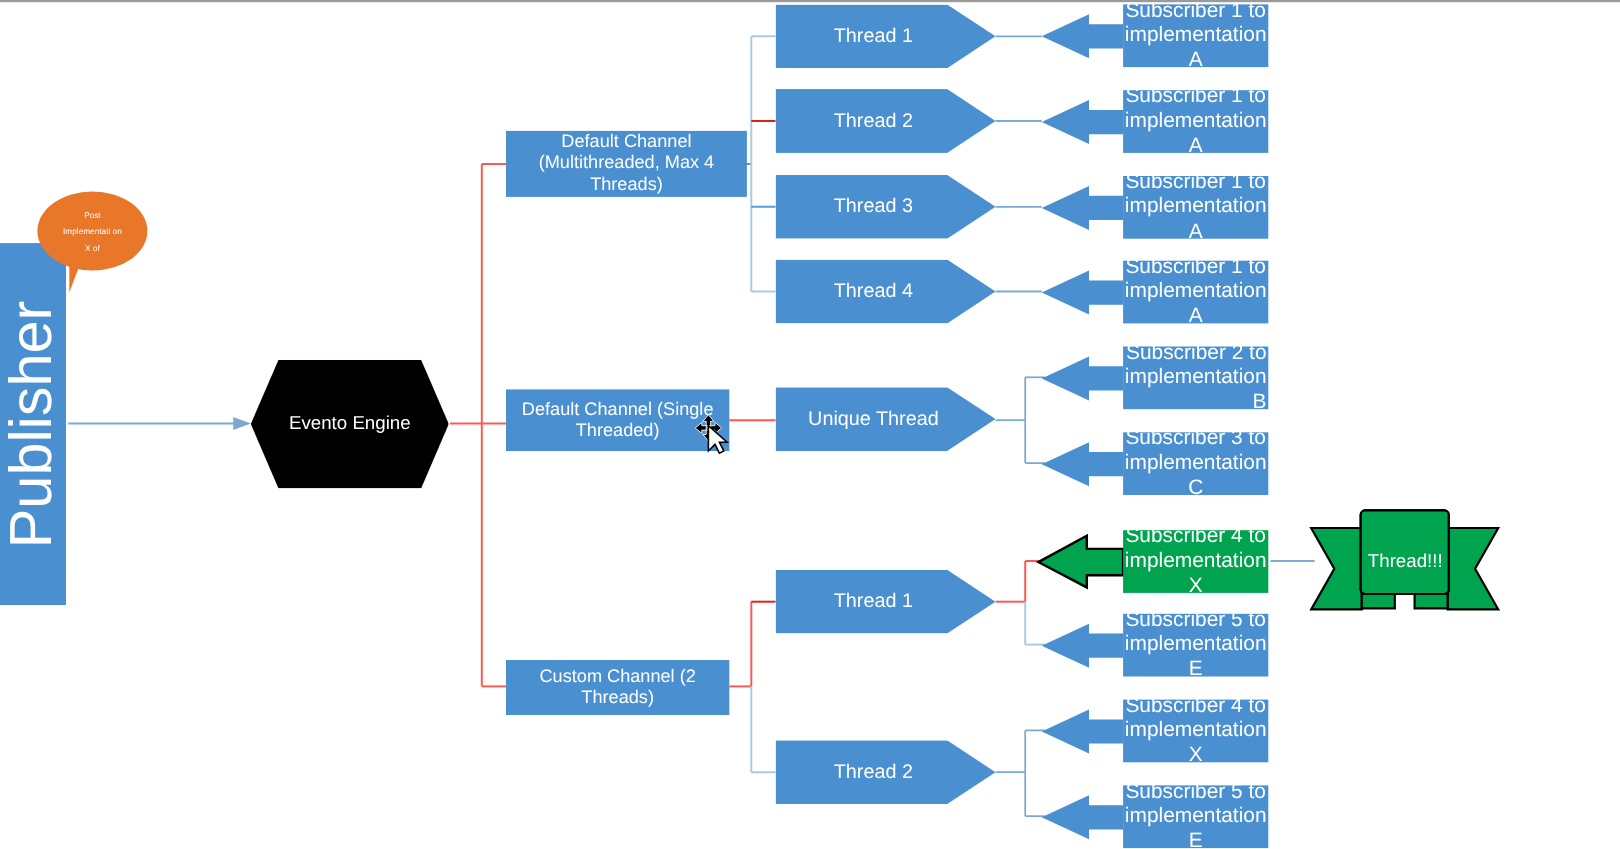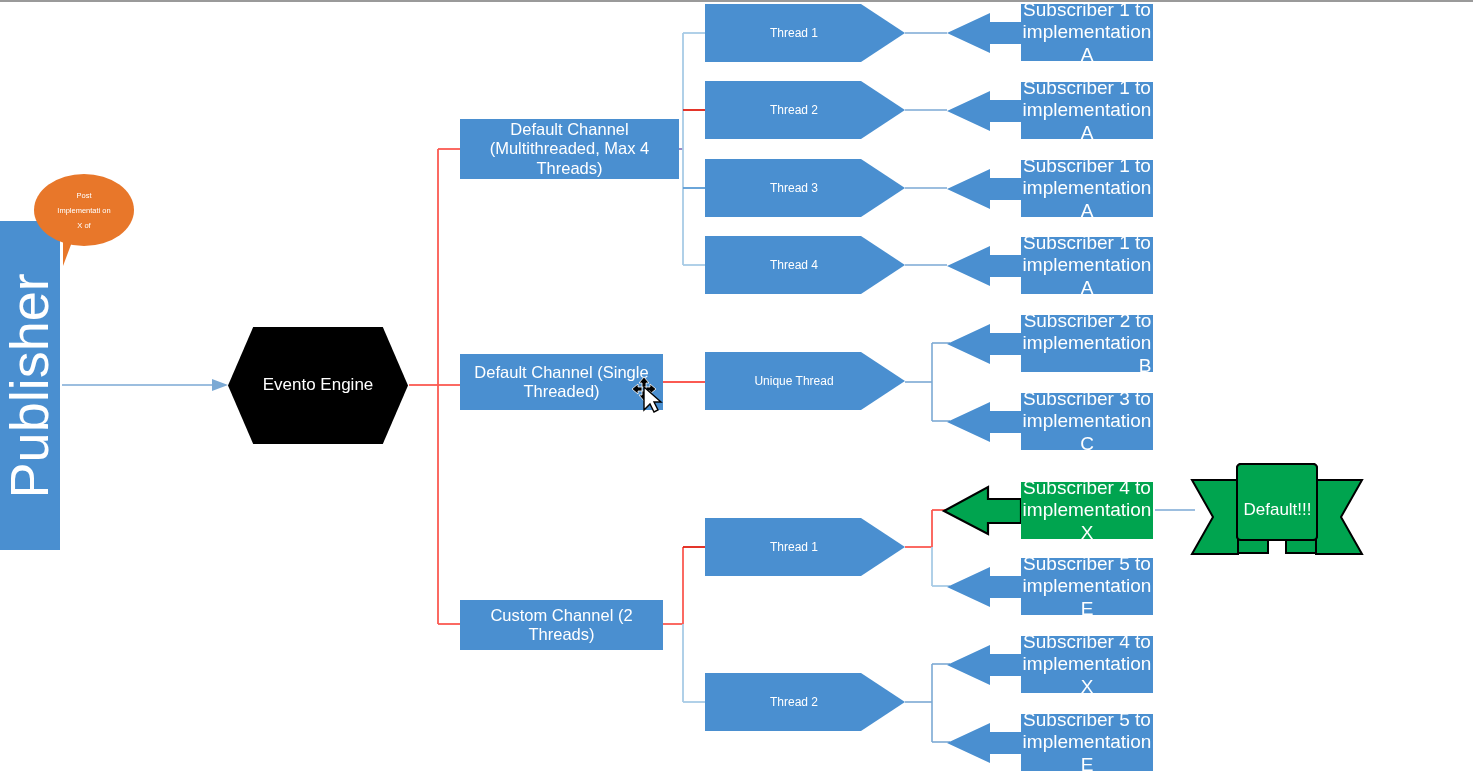--- a/index.html
+++ b/index.html
@@ -104,21 +104,21 @@
   }
   .chan-mt   { left: 460px; top: 117px; width: 219px; height: 60px; }
   .chan-st   { left: 460px; top: 352px; width: 203px; height: 56px; }
   .chan-cust { left: 460px; top: 598px; width: 203px; height: 50px; text-align: center; }
 
   
   .thread {
     background: #4a8fd0;
     -webkit-clip-path: polygon(0% 0%, 78% 0%, 100% 50%, 78% 100%, 0% 100%);
     clip-path: polygon(0% 0%, 78% 0%, 100% 50%, 78% 100%, 0% 100%);
-    font-size: 12px;
+    font-size: 18px;
     width: 200px;
     height: 58px;
     left: 705px;
   }
   .thread .label { margin-right: 22px; }
   .th1  { top: 2px; }
   .th2  { top: 79px; }
   .th3  { top: 157px; }
   .th4  { top: 234px; }
   .thu  { top: 350px; }
@@ -329,21 +329,21 @@
     <span class="label">Subscriber 5 to implementation E</span>
   </div>
   <div class="node sub s9">
     <span class="label">Subscriber 4 to implementation X</span>
   </div>
   <div class="node sub s10">
     <span class="label">Subscriber 5 to implementation E</span>
   </div>
 
   <div class="node banner">
-    <span class="label">Default!!!</span>
+    <span class="label">Thread!!!</span>
   </div>
 
   <svg class="svg-layer" viewBox="0 0 1473 772" xmlns="http://www.w3.org/2000/svg">
     <g transform="translate(630,375)">
 
       <g fill="#000000" stroke="#ffffff" stroke-width="0.8">
         <polygon points="14,0 19,6 16,6 16,10 12,10 12,6 9,6"></polygon>
         <polygon points="14,24 19,18 16,18 16,14 12,14 12,18 9,18"></polygon>
         <polygon points="2,12 8,7 8,10 12,10 12,14 8,14 8,17"></polygon>
         <polygon points="26,12 20,7 20,10 16,10 16,14 20,14 20,17"></polygon>

